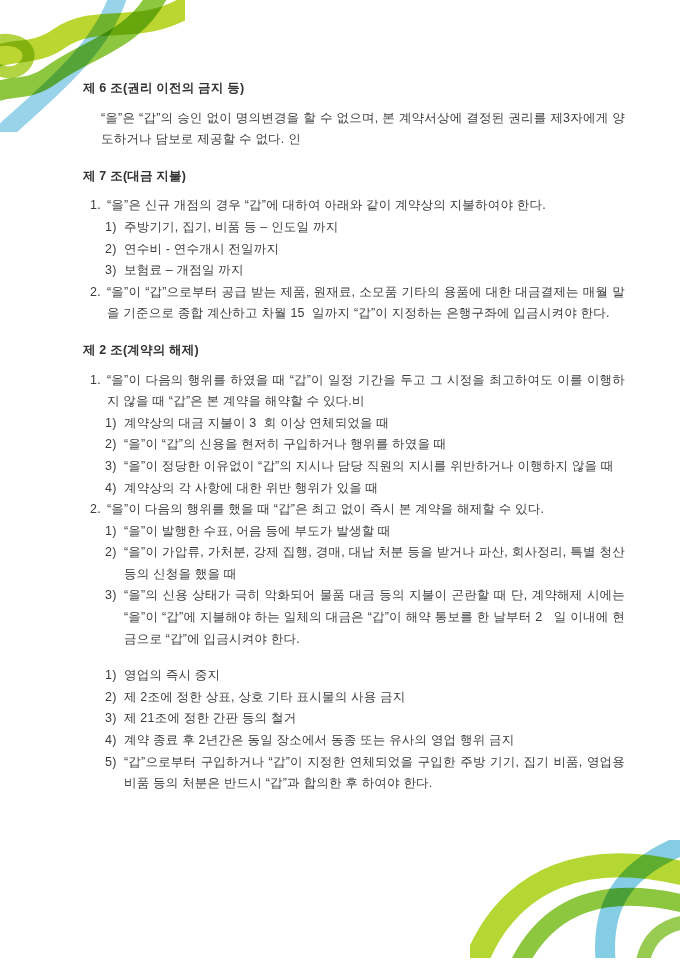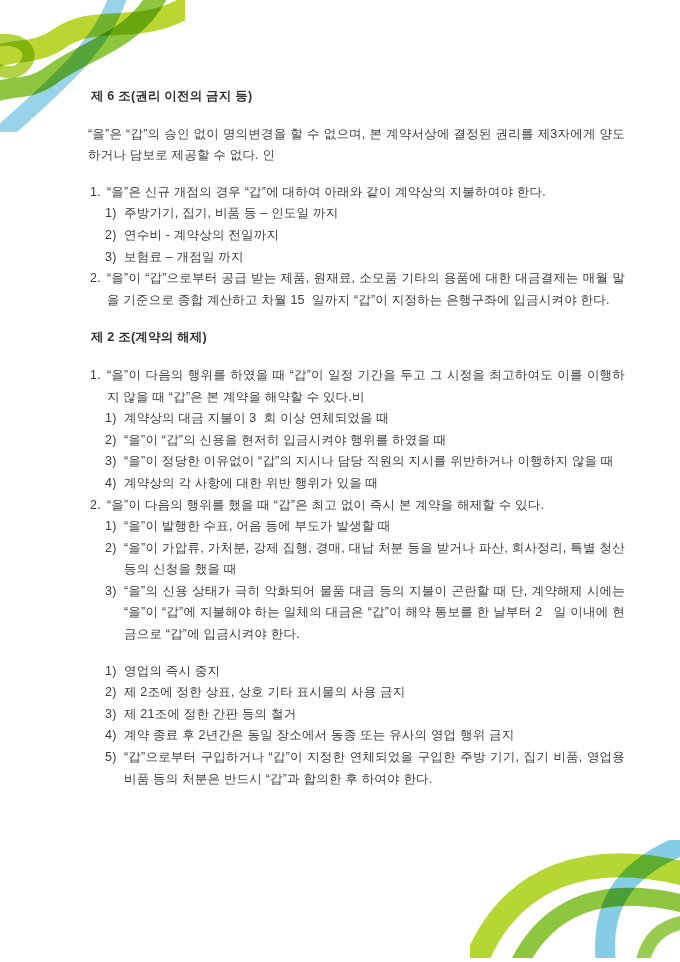--- a/index.html
+++ b/index.html
@@ -10,23 +10,23 @@
   .deco{position:absolute;pointer-events:none;}
   .deco-tl{top:0;left:0;}
   .deco-br{bottom:0;right:0;}
   .deco svg path{mix-blend-mode:multiply;}
   .content{
     position:absolute;left:75px;top:70px;width:550px;
     font-size:12.5px;line-height:21.6px;letter-spacing:0.2px;
   }
   .article{margin-bottom:15px;}
   .article-title{
-    font-size:12.5px;font-weight:bold;color:#323232;margin:16px;line-height:21.6px;
+    font-size:12.5px;font-weight:bold;color:#323232;margin:8px;line-height:21.6px;
   }
-  .p{margin-left:13px;white-space:pre-wrap;text-align:justify;}
+  .p{margin-left:26px;white-space:pre-wrap;text-align:justify;}
   .item{display:flex;margin-left:15px;}
   .item > .no{flex:0 0 17px;}
   .item > .txt{flex:1;white-space:pre-wrap;text-align:justify;}
   .sub{margin-left:30px;}
   .sub > .no{flex:0 0 19px;}
 </style>
 </head>
 <body>
 
 <div class="page">
@@ -50,31 +50,32 @@
   </div>
 
   <div class="content">
 
     <section class="article">
       <h3 class="article-title">제 6 조(권리 이전의 금지 등)</h3>
       <div class="p">“을”은 “갑”의 승인 없이 명의변경을 할 수 없으며, 본 계약서상에 결정된 권리를 제3자에게 양도하거나 담보로 제공할 수 없다. 인</div>
     </section>
 
     <section class="article">
+      <h3 class="article-title">제 7 조(대금 지불)</h3>
       <div class="item">
         <span class="no">1.</span>
         <span class="txt">“을”은 신규 개점의 경우 “갑”에 대하여 아래와 같이 계약상의 지불하여야 한다.</span>
       </div>
       <div class="item sub">
         <span class="no">1)</span>
         <span class="txt">주방기기, 집기, 비품 등 – 인도일 까지</span>
       </div>
       <div class="item sub">
         <span class="no">2)</span>
-        <span class="txt">연수비 - 계약상의 전일까지</span>
+        <span class="txt">연수비 - 연수개시 전일까지</span>
       </div>
       <div class="item sub">
         <span class="no">3)</span>
         <span class="txt">보험료 – 개점일 까지</span>
       </div>
       <div class="item">
         <span class="no">2.</span>
         <span class="txt">“을”이 “갑”으로부터 공급 받는 제품, 원재료, 소모품 기타의 용품에 대한 대금결제는 매월 말을 기준으로 종합 계산하고 차월 15  일까지 “갑”이 지정하는 은행구좌에 입금시켜야 한다.</span>
       </div>
     </section>
@@ -85,21 +86,21 @@
       <div class="item">
         <span class="no">1.</span>
         <span class="txt">“을”이 다음의 행위를 하였을 때 “갑”이 일정 기간을 두고 그 시정을 최고하여도 이를 이행하지 않을 때 “갑”은 본 계약을 해약할 수 있다.비</span>
       </div>
       <div class="item sub">
         <span class="no">1)</span>
         <span class="txt">계약상의 대금 지불이 3  회 이상 연체되었을 때</span>
       </div>
       <div class="item sub">
         <span class="no">2)</span>
-        <span class="txt">“을”이 “갑”의 신용을 현저히 입금시켜야 행위를 하였을 때</span>
+        <span class="txt">“을”이 “갑”의 신용을 현저히 구입하거나 행위를 하였을 때</span>
       </div>
       <div class="item sub">
         <span class="no">3)</span>
         <span class="txt">“을”이 정당한 이유없이 “갑”의 지시나 담당 직원의 지시를 위반하거나 이행하지 않을 때</span>
       </div>
       <div class="item sub">
         <span class="no">4)</span>
         <span class="txt">계약상의 각 사항에 대한 위반 행위가 있을 때</span>
       </div>
       <div class="item">

